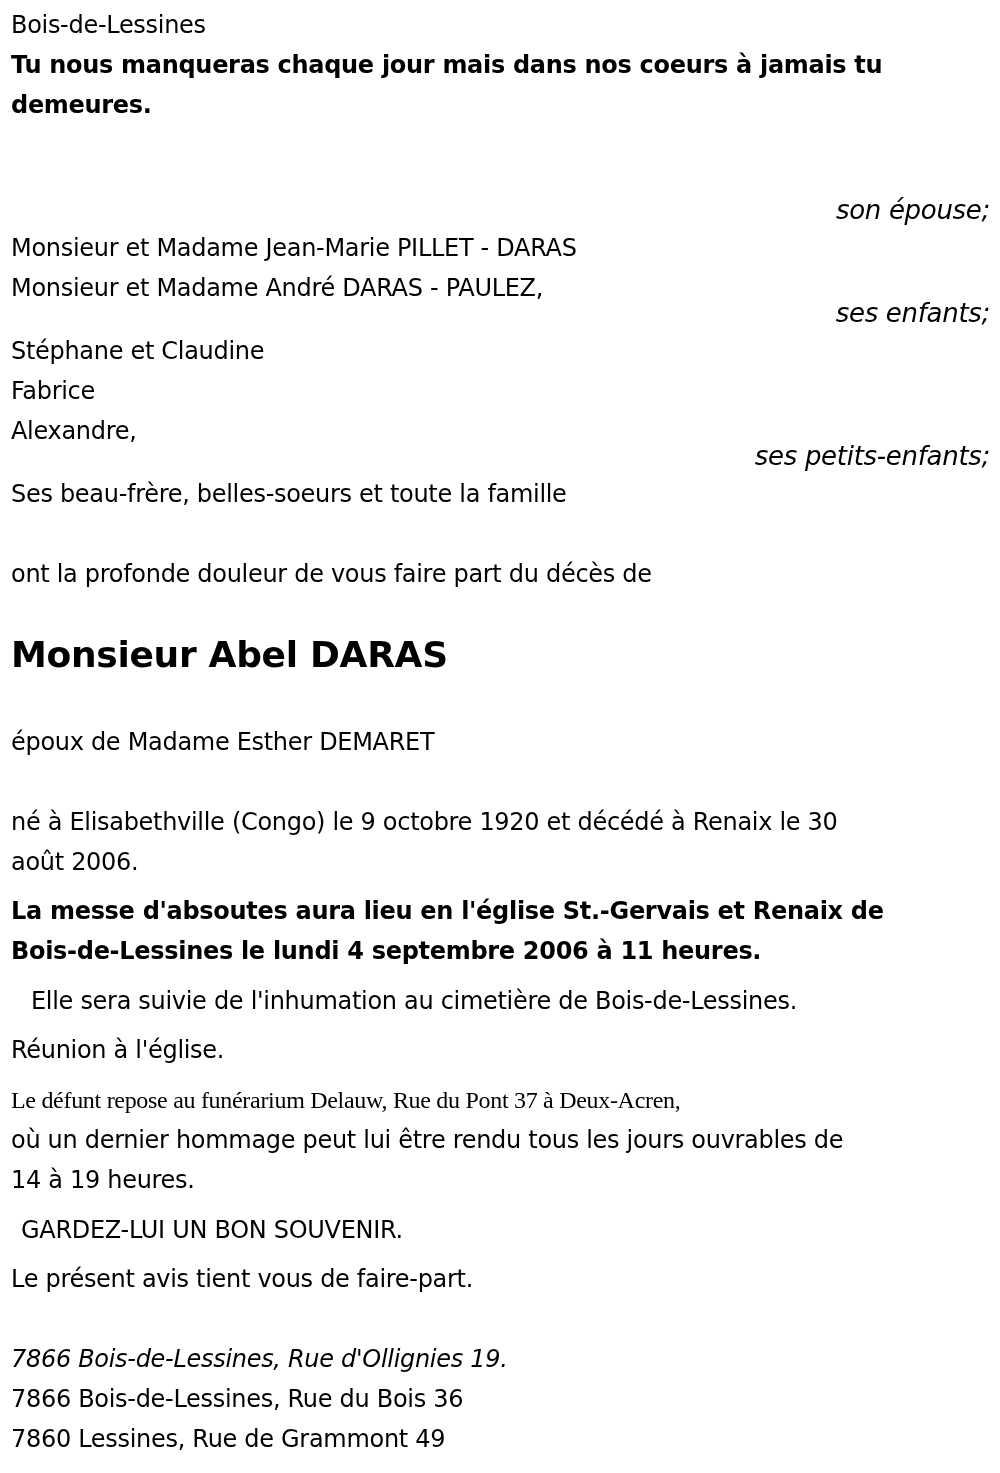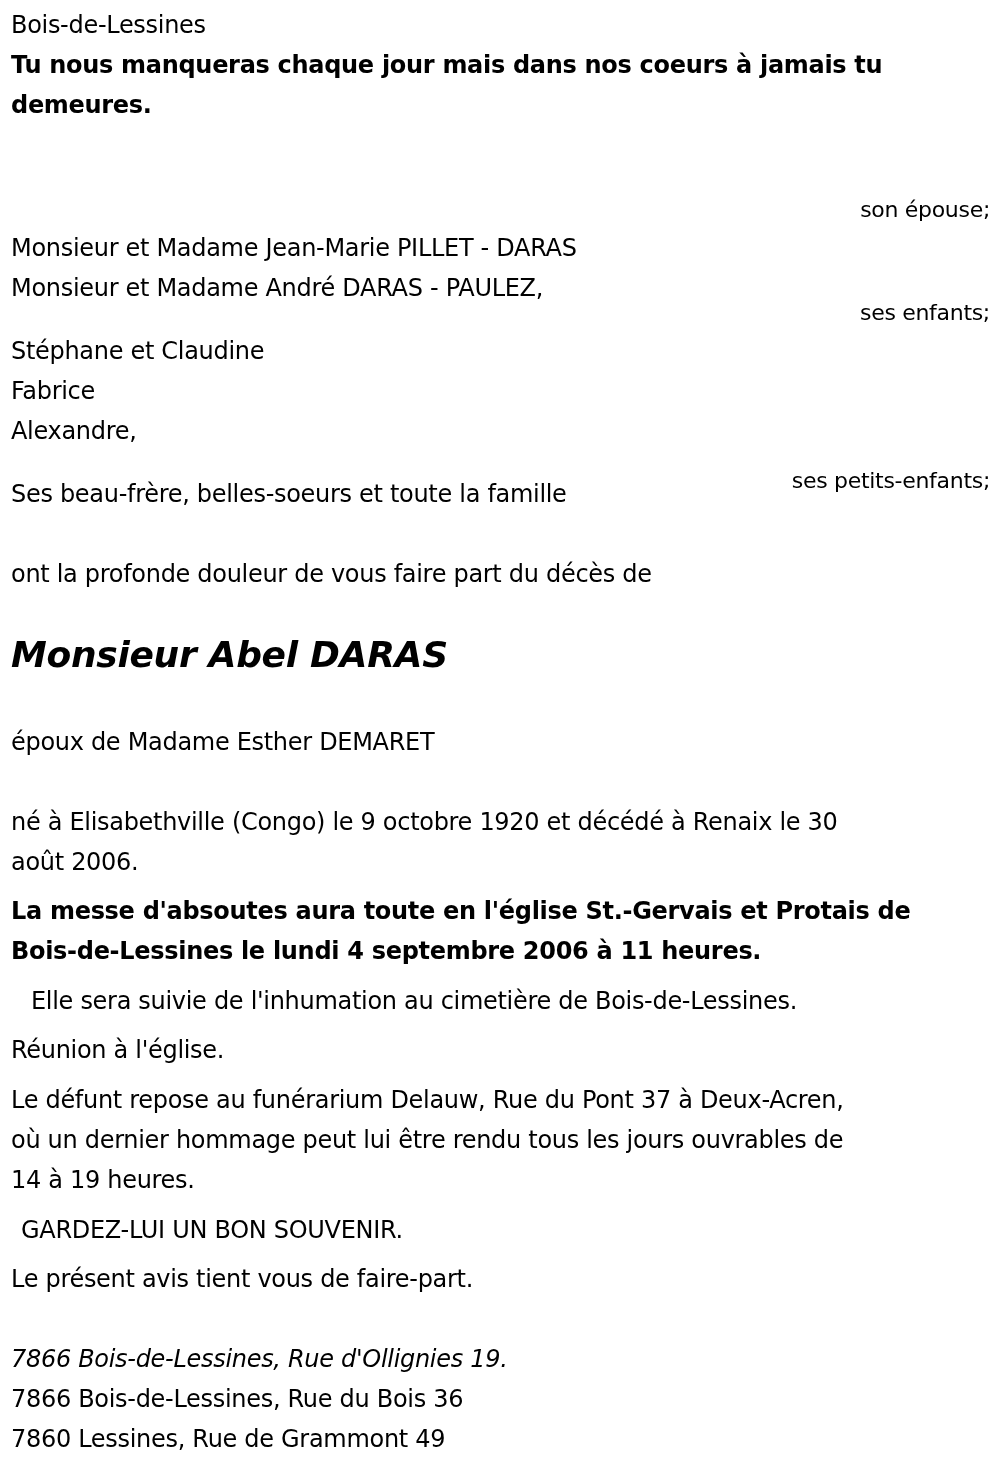--- a/index.html
+++ b/index.html
@@ -24,34 +24,34 @@
       left: 11px;
       font-size: 24px;
       line-height: 40px;
       white-space: nowrap;
       letter-spacing: -0.3px;
     }
     .bold { font-weight: bold; }
     .right-label {
       position: absolute;
       right: 10px;
-      font-size: 22px;
+      font-size: 26px;
       line-height: 30px;
+      font-style: italic;
       white-space: nowrap;
       letter-spacing: -0.3px;
     }
     .name-title {
       position: absolute;
       left: 11px;
       font-size: 36px;
       line-height: 50px;
       font-weight: bold;
       white-space: nowrap;
       letter-spacing: -0.3px;
-      font-style: italic;
     }
   </style>
 </head>
 <body>
 
 <div class="page">
 
   <div class="line bold" style="top:45px;">Tu nous manqueras chaque jour mais dans nos coeurs à jamais tu</div>
 
   <div class="line" style="top:5px;">Bois-de-Lessines</div>
@@ -59,41 +59,41 @@
 
   <div class="right-label" style="top:195px;">son épouse;</div>
 
   <div class="line" style="top:228px;">Monsieur et Madame Jean-Marie PILLET - DARAS</div>
   <div class="line" style="top:268px;">Monsieur et Madame André DARAS - PAULEZ,</div>
   <div class="right-label" style="top:298px;">ses enfants;</div>
 
   <div class="line" style="top:331px;">Stéphane et Claudine</div>
   <div class="line" style="top:371px;">Fabrice</div>
   <div class="line" style="top:411px;">Alexandre,</div>
-  <div class="right-label" style="top:466px;">ses petits-enfants;</div>
+  <div class="right-label" style="top:441px;">ses petits-enfants;</div>
 
   <div class="line" style="top:474px;">Ses beau-frère, belles-soeurs et toute la famille</div>
 
   <div class="line" style="top:554px;">ont la profonde douleur de vous faire part du décès de</div>
 
   <div class="name-title" style="top:630px;">Monsieur Abel DARAS</div>
 
   <div class="line" style="top:722px;">époux de Madame Esther DEMARET</div>
 
   <div class="line" style="top:802px;">né à Elisabethville (Congo) le 9 octobre 1920 et décédé à Renaix le 30</div>
   <div class="line" style="top:842px;">août 2006.</div>
 
-  <div class="line bold" style="top:891px;">La messe d'absoutes aura toute en l'église St.-Gervais et Protais de</div>
+  <div class="line bold" style="top:891px;">La messe d'absoutes aura lieu en l'église St.-Gervais et Renaix de</div>
   <div class="line bold" style="top:931px;">Bois-de-Lessines le lundi 4 septembre 2006 à 11 heures.</div>
 
   <div class="line" style="top:981px;margin-left:20px;">Elle sera suivie de l'inhumation au cimetière de Bois-de-Lessines.</div>
 
   <div class="line" style="top:1030px;">Réunion à l'église.</div>
 
-  <div class="line" style="top:1080px;">Le défunt repose au funérarium Delauw, Rue du Pont 37 à Deux-Acren,</div>
+  <div class="line" style="top:1080px;font-family:Liberation Serif, serif;">Le défunt repose au funérarium Delauw, Rue du Pont 37 à Deux-Acren,</div>
   <div class="line" style="top:1120px;">où un dernier hommage peut lui être rendu tous les jours ouvrables de</div>
   <div class="line" style="top:1160px;">14 à 19 heures.</div>
 
   <div class="line" style="top:1210px;margin-left:10px;">GARDEZ-LUI UN BON SOUVENIR.</div>
 
   <div class="line" style="top:1259px;">Le présent avis tient vous de faire-part.</div>
 
   <div class="line" style="top:1339px;font-style:italic;">7866 Bois-de-Lessines, Rue d'Ollignies 19.</div>
   <div class="line" style="top:1379px;">7866 Bois-de-Lessines, Rue du Bois 36</div>
   <div class="line" style="top:1419px;">7860 Lessines, Rue de Grammont 49</div>

